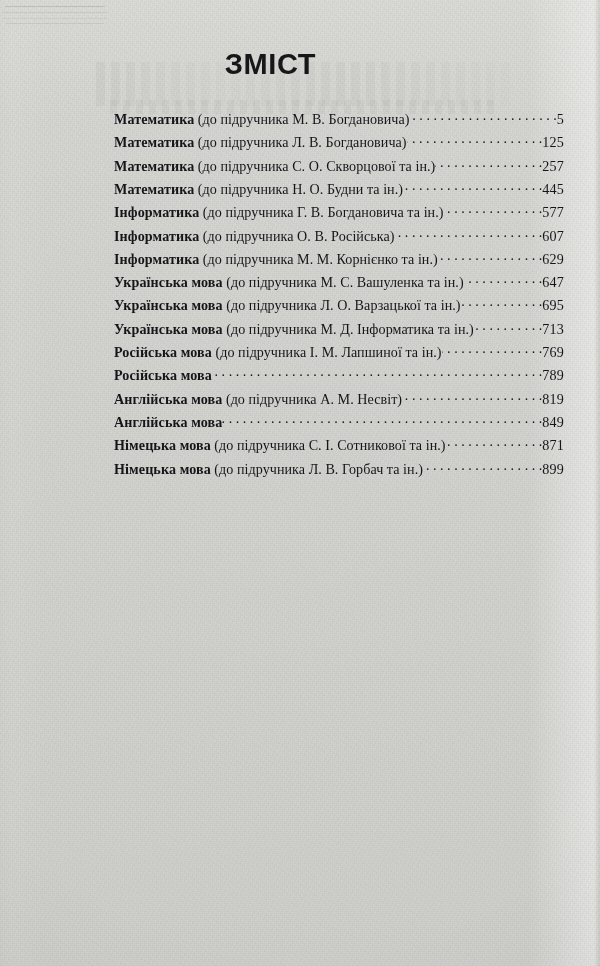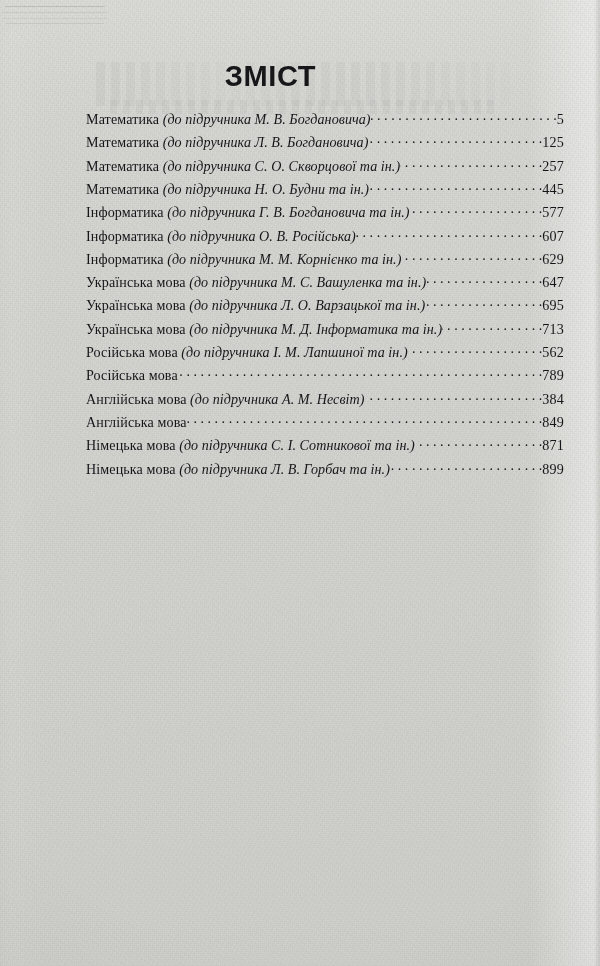--- a/index.html
+++ b/index.html
@@ -96,21 +96,21 @@
     background: rgba(80,80,85,0.7);
     -webkit-mask-image: repeating-linear-gradient(90deg, #000 0 7px, transparent 7px 13px);
             mask-image: repeating-linear-gradient(90deg, #000 0 7px, transparent 7px 13px);
     filter: blur(0.7px);
   }
 
   
   .toc-title {
     position: absolute;
     left: 0;
-    top: 60px;
+    top: 48px;
     width: 541px;
     text-align: center;
     font-family: "Liberation Sans", "DejaVu Sans", sans-serif;
     font-weight: bold;
     font-size: 29px;
     letter-spacing: 0.6px;
     color: #17171a;
     z-index: 4;
   }
 
@@ -126,30 +126,30 @@
     display: flex;
     align-items: baseline;
     width: 100%;
     height: 23.3px;
     font-size: 14.1px;
     color: #16161a;
     white-space: nowrap;
     overflow: hidden;
   }
   .toc-subject {
-    font-weight: normal;
+    font-weight: bold;
     letter-spacing: 0.1px;
     flex: 0 0 auto;
+    margin-left: 28px;
   }
   .toc-source {
     font-weight: normal;
     letter-spacing: 0.05px;
     flex: 0 0 auto;
     padding-left: 3.5px;
-    font-style: italic;
   }
   .toc-leader {
     flex: 1 1 auto;
     min-width: 4px;
     overflow: hidden;
     position: relative;
     height: 1em;
   }
   .toc-leader::before {
     content: ". . . . . . . . . . . . . . . . . . . . . . . . . . . . . . . . . . . . . . . . . . . . . . . . . . . . . . . . . .";
@@ -253,32 +253,32 @@
       <div class="toc-entry">
         <span class="toc-subject">Українська мова</span>
         <span class="toc-source">(до підручника М. Д. Інформатика та ін.)</span>
         <span class="toc-leader"></span>
         <span class="toc-page">713</span>
       </div>
       <div class="toc-entry">
         <span class="toc-subject">Російська мова</span>
         <span class="toc-source">(до підручника І. М. Лапшиної та ін.)</span>
         <span class="toc-leader"></span>
-        <span class="toc-page">562</span>
+        <span class="toc-page">769</span>
       </div>
       <div class="toc-entry">
         <span class="toc-subject">Російська мова</span>
         <span class="toc-leader"></span>
         <span class="toc-page">789</span>
       </div>
       <div class="toc-entry">
         <span class="toc-subject">Англійська мова</span>
         <span class="toc-source">(до підручника А. М. Несвіт)</span>
         <span class="toc-leader"></span>
-        <span class="toc-page">384</span>
+        <span class="toc-page">819</span>
       </div>
       <div class="toc-entry">
         <span class="toc-subject">Англійська мова</span>
         <span class="toc-leader"></span>
         <span class="toc-page">849</span>
       </div>
       <div class="toc-entry">
         <span class="toc-subject">Німецька мова</span>
         <span class="toc-source">(до підручника С. І. Сотникової та ін.)</span>
         <span class="toc-leader"></span>

